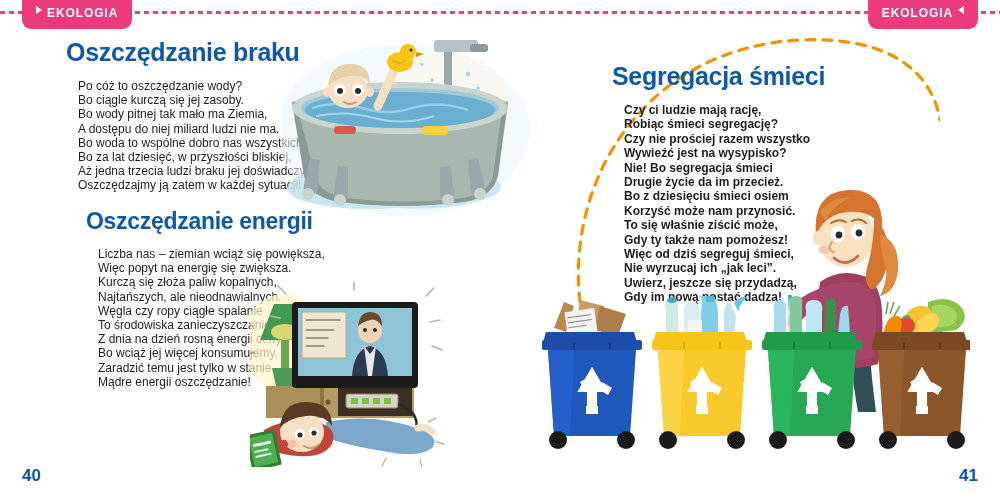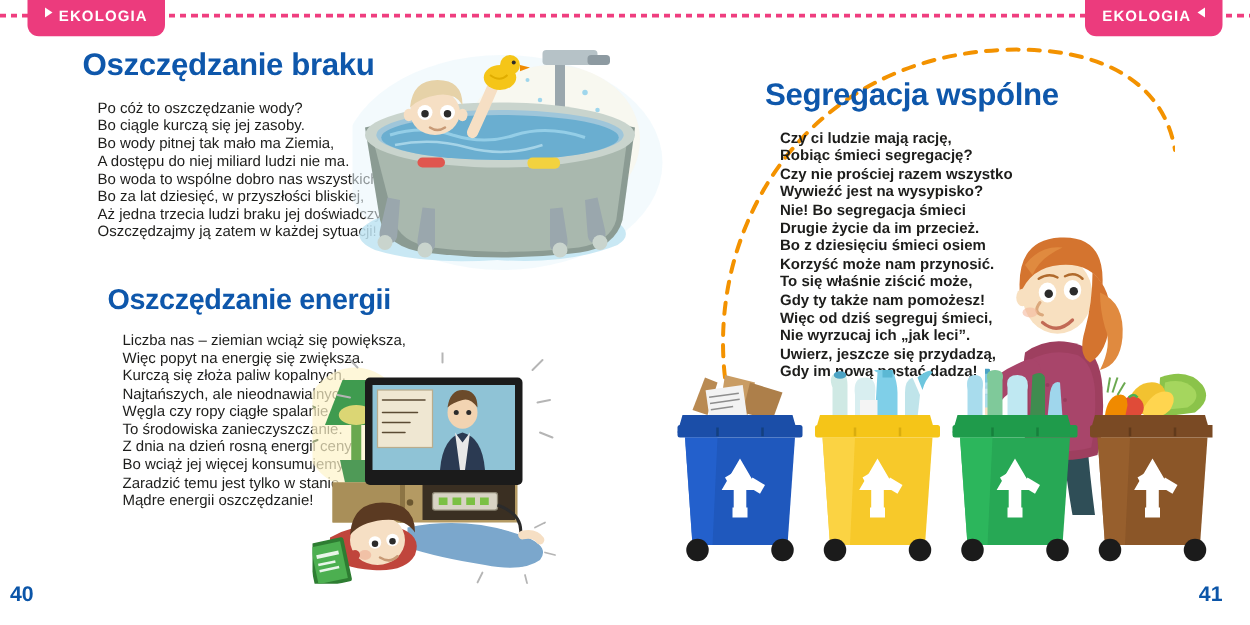--- a/index.html
+++ b/index.html
@@ -17,29 +17,29 @@
        display:flex;align-items:flex-start;gap:5px;
        padding:6px 14px 9px 14px;border-radius:0 0 9px 9px;}
   .tab.left{left:22px;}
   .tab.right{right:22px;}
   .tri{width:0;height:0;border-top:4px solid transparent;border-bottom:4px solid transparent;}
   .tri.r{border-left:6px solid #fff;}
   .tri.l{border-right:6px solid #fff;}
 
   
   .pageno{position:absolute;bottom:14px;font-size:17px;font-weight:bold;color:#0b55a8;}
-  .pageno.l{left:8px;} .pageno.r{right:22px;}
+  .pageno.l{left:22px;} .pageno.r{right:22px;}
 
   
   .headline{font-size:25px;font-weight:bold;color:#0e57ab;letter-spacing:-.3px;margin:0 0 12px 0;}
   .headline.sm{font-size:23px;}
   .poem{font-size:12px;line-height:14.2px;color:#1d1d1b;white-space:pre-line;margin:12px;}
 
   #sec-water{position:absolute;left:66px;top:38px;width:300px;}
-  #sec-energy{position:absolute;left:86px;top:226px;width:290px;}
+  #sec-energy{position:absolute;left:86px;top:208px;width:290px;}
   #sec-waste{position:absolute;left:612px;top:62px;width:300px;}
   #sec-waste .headline{font-size:25px;}
   #sec-waste .poem{line-height:14.4px;font-weight:bold;}
 
   
   .arc{position:absolute;left:470px;top:10px;width:470px;height:300px;pointer-events:none;}
 
   
   .ill{position:absolute;}
 
@@ -262,21 +262,21 @@
         <rect x="4" y="160" width="18" height="3" fill="#e8f5e9"></rect>
         <rect x="4" y="167" width="14" height="2" fill="#e8f5e9"></rect>
         <rect x="4" y="172" width="16" height="2" fill="#e8f5e9"></rect>
       </g>
 
       <path d="M168 146 q10 -2 14 4" stroke="#f6dfc4" stroke-width="7" fill="none" stroke-linecap="round"></path>
     </g>
   </svg>
 
   <div id="sec-waste">
-    <h1 class="headline">Segregacja wspólne</h1>
+    <h1 class="headline">Segregacja śmieci</h1>
     <p class="poem">Czy ci ludzie mają rację,
 Robiąc śmieci segregację?
 Czy nie prościej razem wszystko
 Wywieźć jest na wysypisko?
 Nie! Bo segregacja śmieci
 Drugie życie da im przecież.
 Bo z dziesięciu śmieci osiem
 Korzyść może nam przynosić.
 To się właśnie ziścić może,
 Gdy ty także nam pomożesz!

